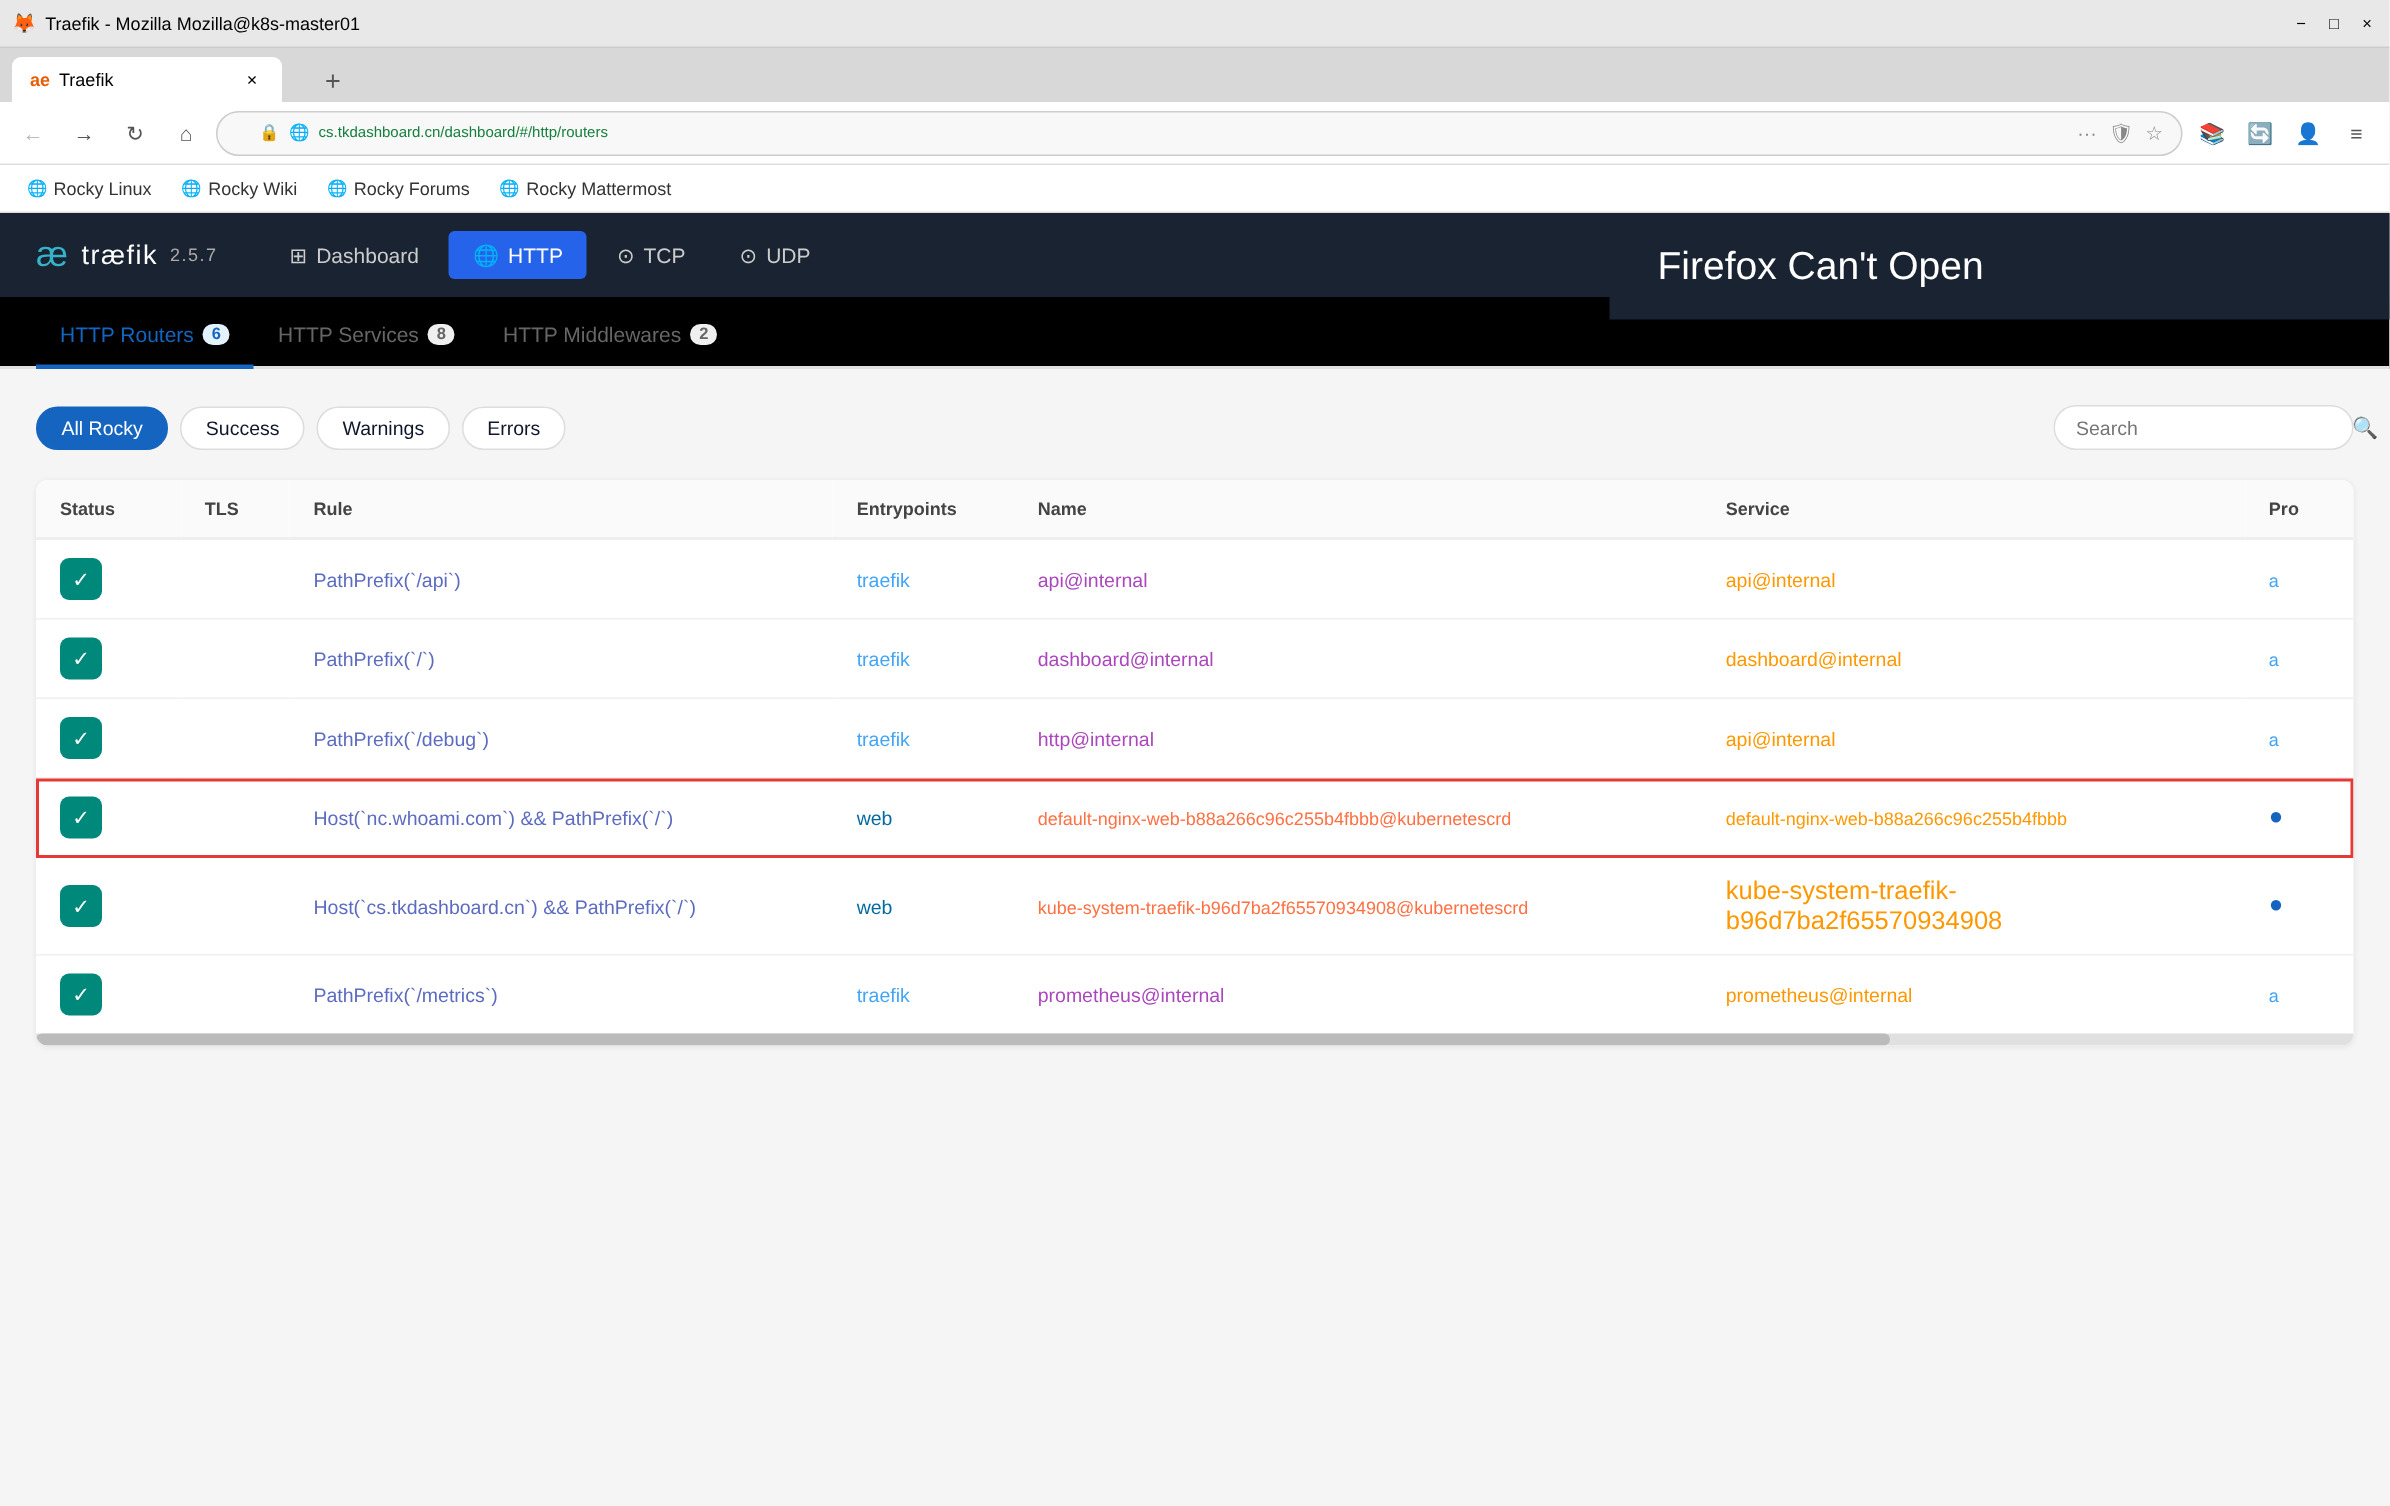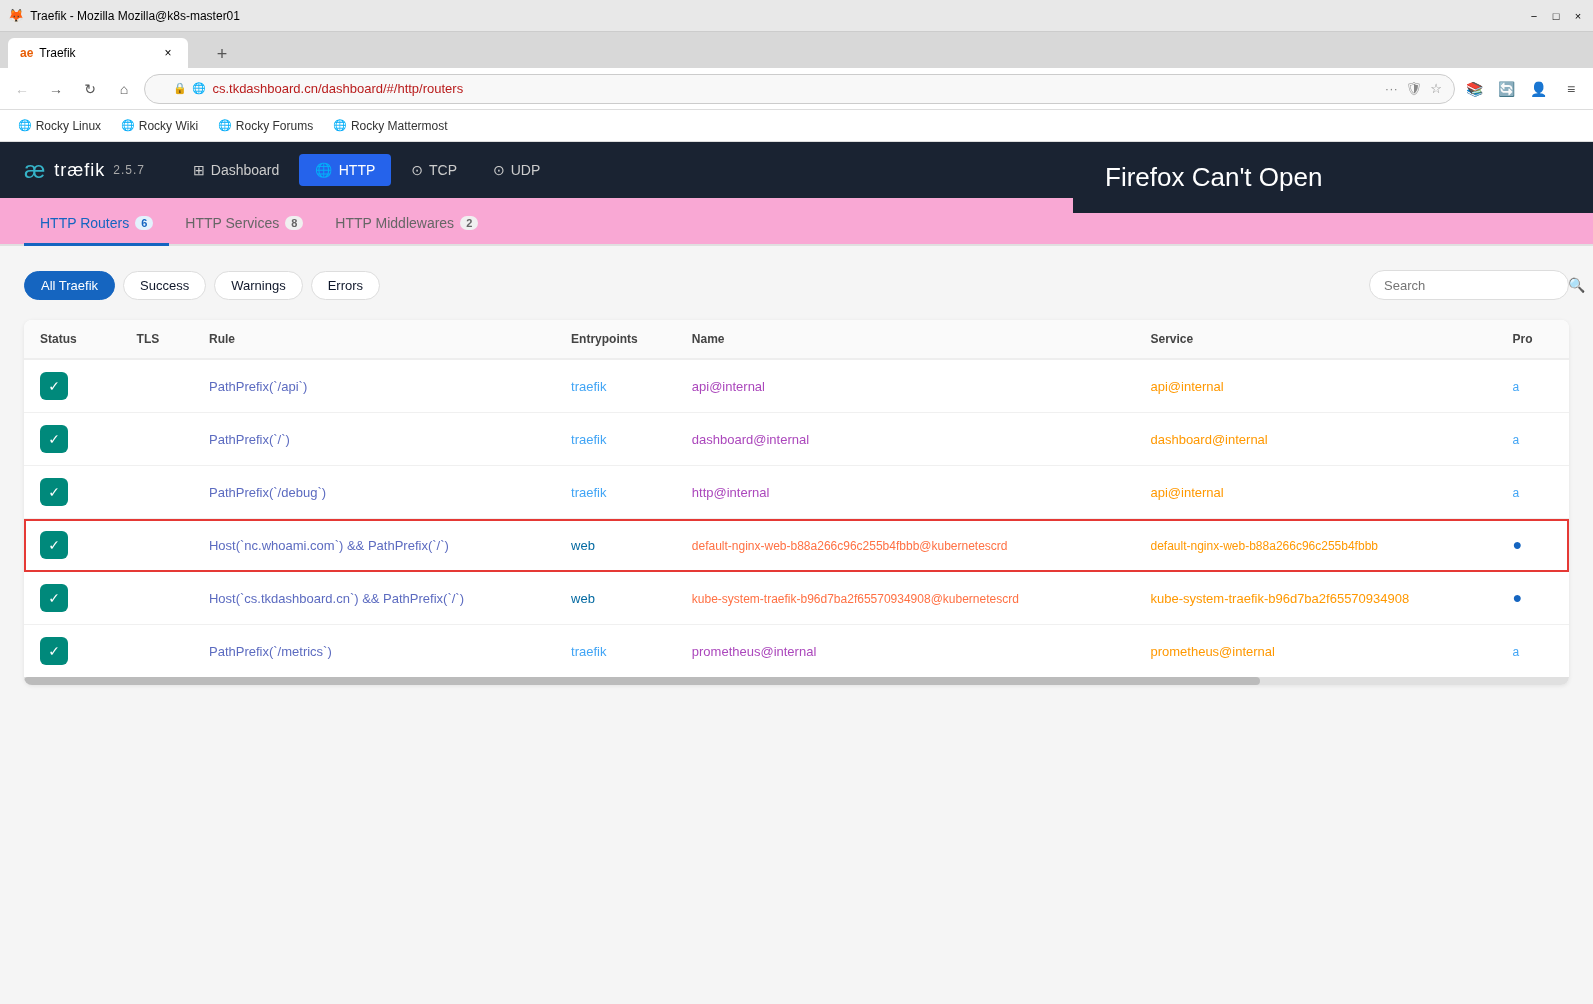--- a/index.html
+++ b/index.html
@@ -203,21 +203,21 @@
     }
     .dark-theme-btn {
       display: flex;
       align-items: center;
       gap: 6px;
       cursor: pointer;
     }
 
     
     .http-subtabs {
-      background: #f9a8d4;
+      background: #000000;
       height: 48px;
       display: flex;
       align-items: flex-end;
       padding: 0 24px;
       border-bottom: 2px solid #e0e0e0;
     }
     .http-subtab {
       padding: 12px 16px;
       font-size: 14px;
       cursor: pointer;
@@ -428,21 +428,21 @@
   </div>
   <div class="nav-btn">
     <span>↻</span>
   </div>
   <div class="nav-btn">
     <span>⌂</span>
   </div>
   <div class="url-bar">
     <span style="color:#888; font-size:11px;">🔒</span>
     <span style="color:#888; font-size:11px;">🌐</span>
-    <span style="color:#b91c1c; font-size:13px;text-align:center;">cs.tkdashboard.cn/dashboard/#/http/routers</span>
+    <span style="color:#15803d; font-size:10px;text-align:center;">cs.tkdashboard.cn/dashboard/#/http/routers</span>
     <div class="nav-tools" style="margin-left:auto; display:flex; gap:8px;">
       <span style="color:#888; font-size:13px;">···</span>
       <span style="color:#888; font-size:13px;">🛡</span>
       <span style="color:#888; font-size:13px;">☆</span>
     </div>
   </div>
   <div class="nav-tools">
     <div class="nav-btn">
         <span>📚</span>
       </div>
@@ -530,21 +530,21 @@
     <div class="http-subtab">
       <span>HTTP Middlewares</span>
       <span class="http-subtab-badge neutral">2</span>
     </div>
   </div>
 
   <div class="main-content">
 
     <div class="status-filter">
       <div class="status-filter-left">
-        <button class="status-btn active">All Traefik</button>
+        <button class="status-btn active">All Rocky</button>
         <button class="status-btn">Success</button>
         <button class="status-btn">Warnings</button>
         <button class="status-btn">Errors</button>
       </div>
       <div class="search-box">
         <input class="search-input" type="text" placeholder="Search" style="">
         <span class="search-icon">🔍</span>
       </div>
     </div>
 
@@ -660,21 +660,21 @@
               <td class="col-rule">
                 <span class="rule-text">Host(`cs.tkdashboard.cn`) &amp;&amp; PathPrefix(`/`)</span>
               </td>
               <td class="col-entrypoints">
                 <span class="entrypoint-web">web</span>
               </td>
               <td class="col-name">
                 <span class="name-kube" style="font-size:12px;">kube-system-traefik-b96d7ba2f65570934908@kubernetescrd</span>
               </td>
               <td class="col-service">
-                <span class="service-kube" style="font-size:13px;">kube-system-traefik-b96d7ba2f65570934908</span>
+                <span class="service-kube" style="font-size:17px;">kube-system-traefik-b96d7ba2f65570934908</span>
               </td>
               <td class="col-pro">
                 <span style="color:#1565c0; font-size:16px;">●</span>
               </td>
             </tr>
 
             <tr>
               <td class="col-status">
                 <div class="status-icon">✓</div>
               </td>

